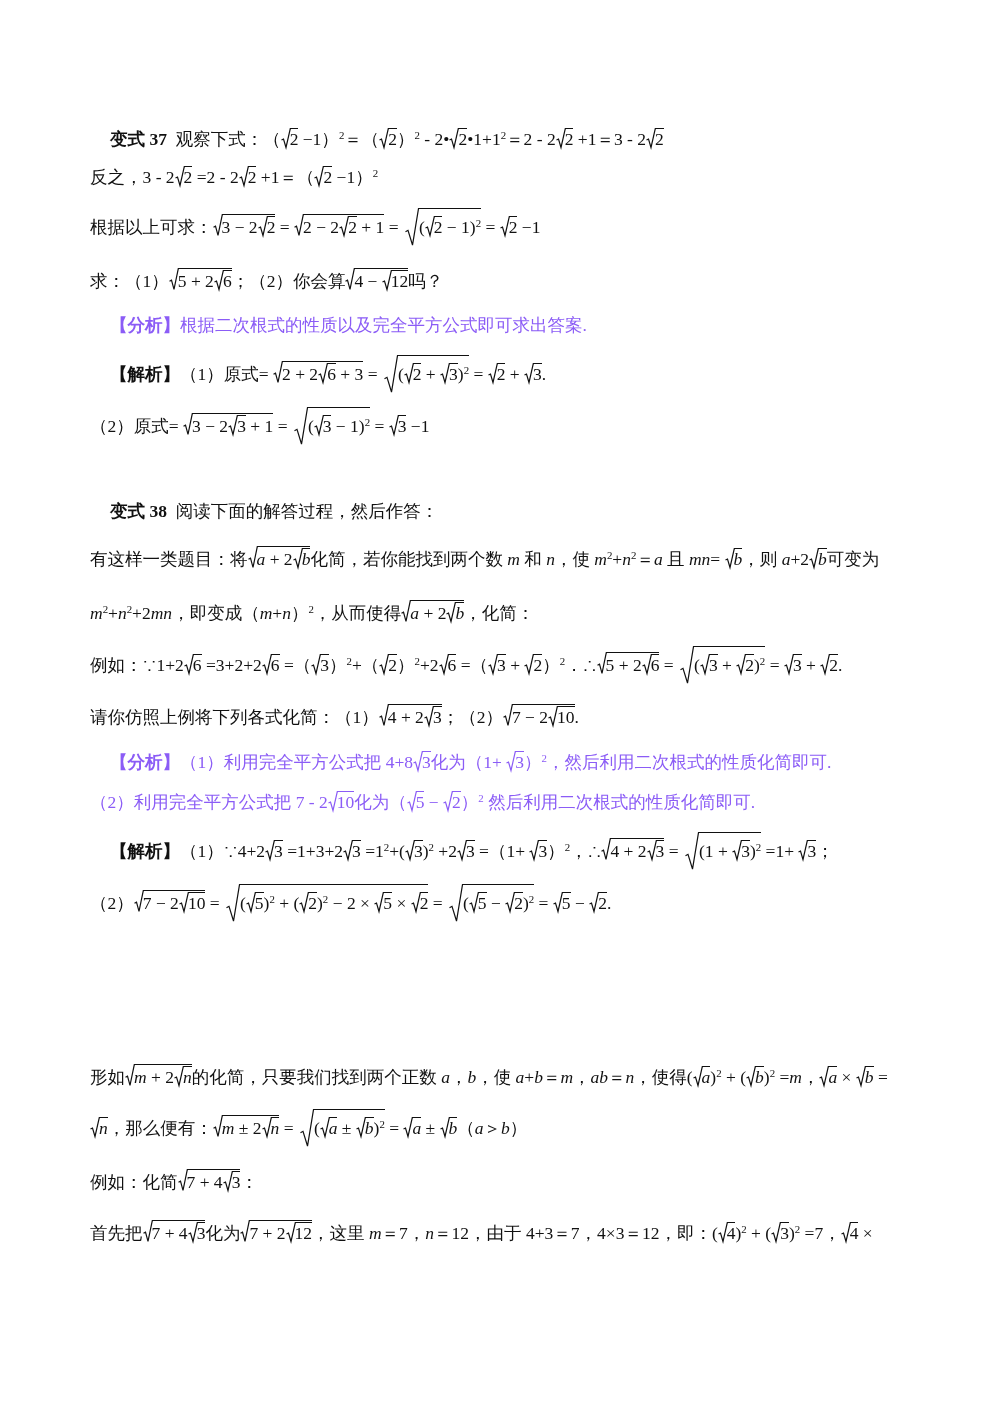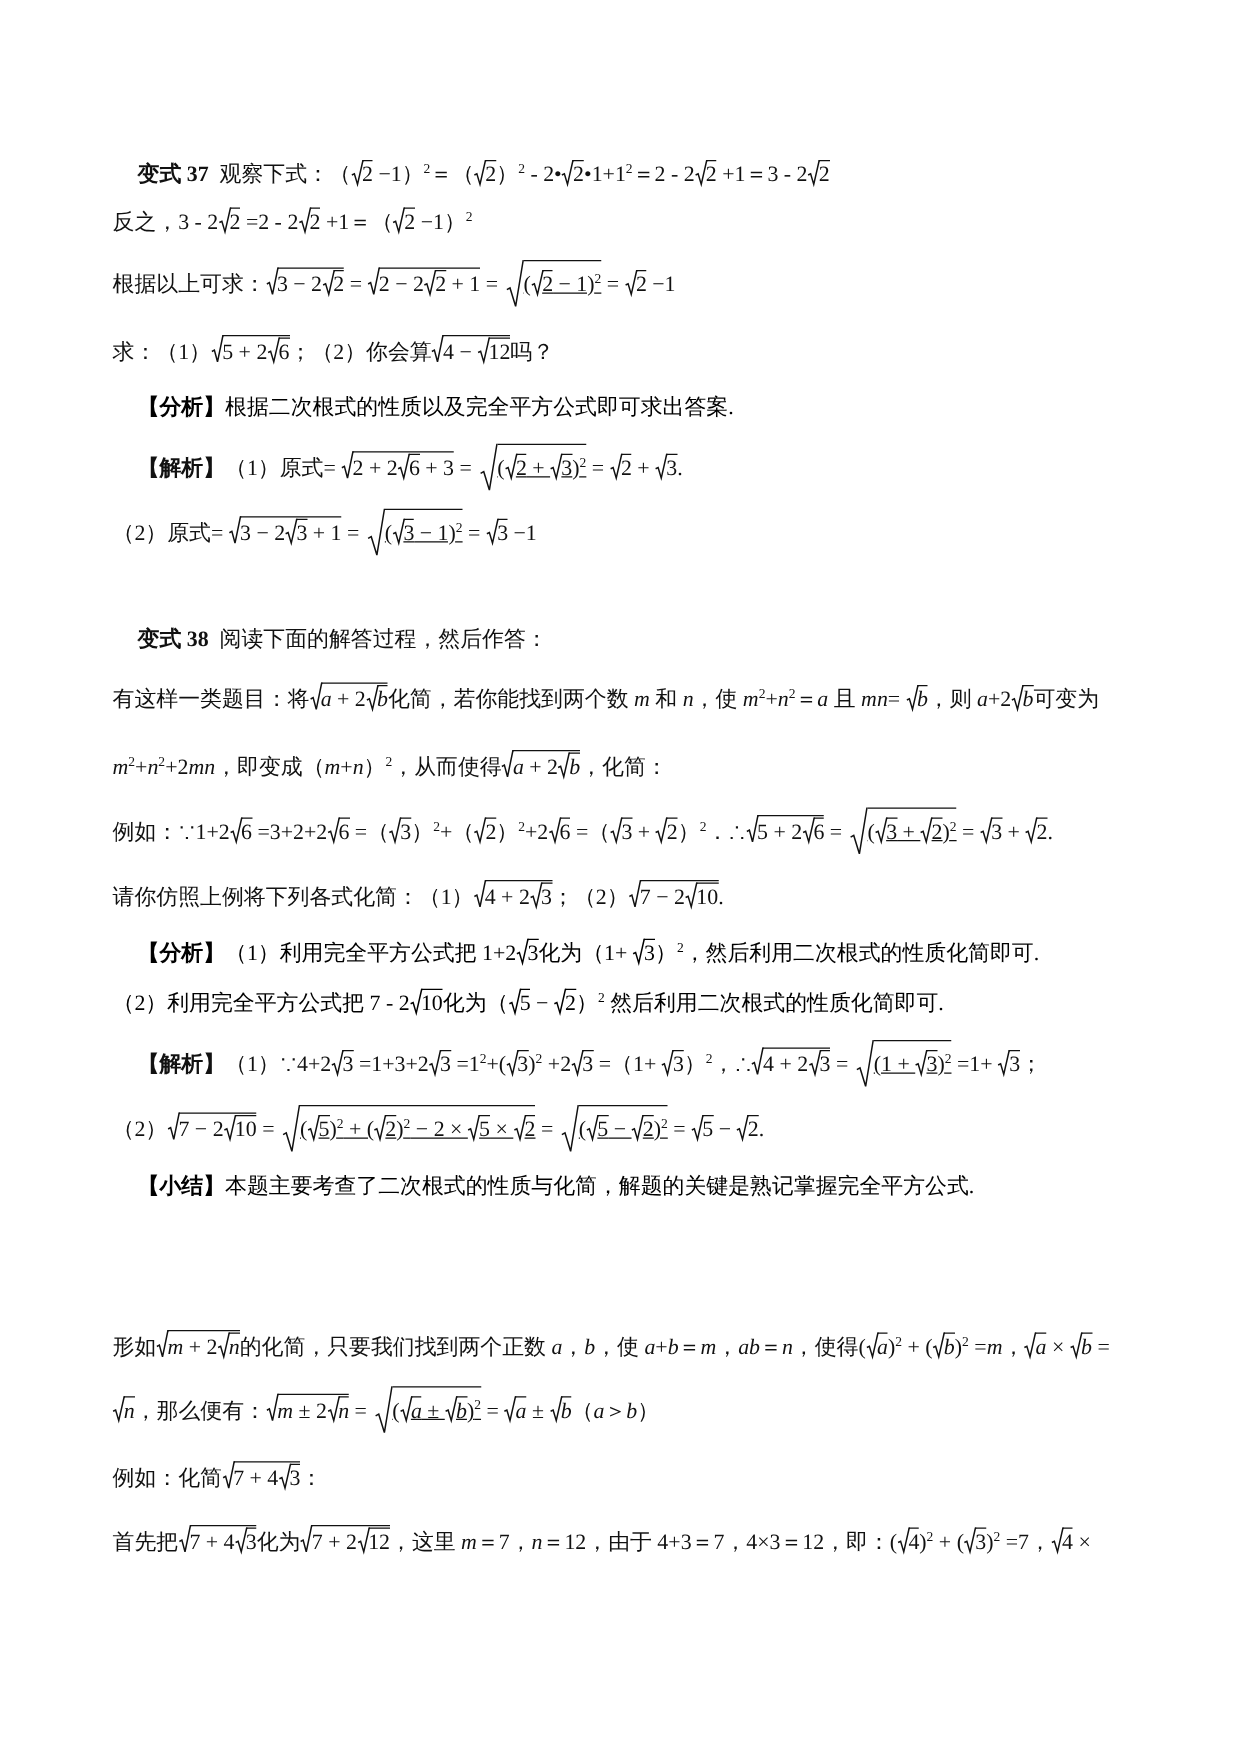--- a/index.html
+++ b/index.html
@@ -12,35 +12,35 @@
     font-family: "Liberation Serif", "DejaVu Serif", serif;
     color: #111111;
   }
   .line {
     position: absolute;
     left: 90px;
     white-space: nowrap;
     font-size: 17.5px;
     line-height: 24px;
   }
-  .line.red { color: #000000; text-align: right; }
+  .line.red { color: #8b5cf6; text-align: right; }
   .t { white-space: pre; }
   .bold { font-weight: bold; white-space: pre; margin-left: 20px; }
   .var { font-style: italic; }
   .sup { font-size: 0.62em; vertical-align: 0.6em; line-height: 0; }
 
   
   .sq { position: relative; padding-left: 9px; }
   .sq > .rad { position: absolute; left: 0; top: -1px; width: 10px; height: 20px; overflow: visible; }
   .sq > .body { border-top: 1.1px solid currentColor; }
   .sq.outer > .rad { top: -3px; height: 22px; }
   .sq.outer > .body { padding-top: 2px; margin-top: 39px; }
 
   
-  .bsq { position: relative; padding-left: 14px; margin-left: 2px; text-decoration: underline; }
+  .bsq { position: relative; padding-left: 14px; margin-left: 2px; }
   .bsq > .rad { position: absolute; left: 0; top: -9px; width: 14px; height: 38px; overflow: visible; }
   .bsq > .body { border-top: 1.1px solid currentColor; padding-top: 8px; }
 
   .rad path { fill: none; stroke: currentColor; stroke-width: 1.2; }
 </style>
 </head>
 <body>
 
 <div class="page">
 
@@ -160,21 +160,21 @@
         </svg><span class="body"><span class="t">2</span></span></span><span class="t">.</span></div>
   <div class="line" style="top:705px"><span class="t">请你仿照上例将下列各式化简：（1）</span><span class="sq outer"><svg class="rad" viewBox="0 0 10 20" preserveAspectRatio="none">
           <path d="M0.5 12 L2.5 11 L5 19.5 L9.3 0.6 H10" vector-effect="non-scaling-stroke"></path>
         </svg><span class="body"><span class="t">4 + 2</span><span class="sq"><svg class="rad" viewBox="0 0 10 20" preserveAspectRatio="none">
               <path d="M0.5 12 L2.5 11 L5 19.5 L9.3 0.6 H10" vector-effect="non-scaling-stroke"></path>
             </svg><span class="body"><span class="t">3</span></span></span></span></span><span class="t">；（2）</span><span class="sq outer"><svg class="rad" viewBox="0 0 10 20" preserveAspectRatio="none">
           <path d="M0.5 12 L2.5 11 L5 19.5 L9.3 0.6 H10" vector-effect="non-scaling-stroke"></path>
         </svg><span class="body"><span class="t">7 − 2</span><span class="sq"><svg class="rad" viewBox="0 0 10 20" preserveAspectRatio="none">
               <path d="M0.5 12 L2.5 11 L5 19.5 L9.3 0.6 H10" vector-effect="non-scaling-stroke"></path>
             </svg><span class="body"><span class="t">10</span></span></span></span></span><span class="t">.</span></div>
-  <div class="line red" style="top:750px"><span class="bold">【分析】</span><span class="t">（1）利用完全平方公式把 1+2</span><span class="sq"><svg class="rad" viewBox="0 0 10 20" preserveAspectRatio="none">
+  <div class="line red" style="top:750px"><span class="bold">【分析】</span><span class="t">（1）利用完全平方公式把 4+8</span><span class="sq"><svg class="rad" viewBox="0 0 10 20" preserveAspectRatio="none">
           <path d="M0.5 12 L2.5 11 L5 19.5 L9.3 0.6 H10" vector-effect="non-scaling-stroke"></path>
         </svg><span class="body"><span class="t">3</span></span></span><span class="t">化为（1+ </span><span class="sq"><svg class="rad" viewBox="0 0 10 20" preserveAspectRatio="none">
           <path d="M0.5 12 L2.5 11 L5 19.5 L9.3 0.6 H10" vector-effect="non-scaling-stroke"></path>
         </svg><span class="body"><span class="t">3</span></span></span><span class="t">）</span><span class="sup">2</span><span class="t">，然后利用二次根式的性质化简即可.</span></div>
   <div class="line red" style="top:790px"><span class="t">（2）利用完全平方公式把 7 - 2</span><span class="sq"><svg class="rad" viewBox="0 0 10 20" preserveAspectRatio="none">
           <path d="M0.5 12 L2.5 11 L5 19.5 L9.3 0.6 H10" vector-effect="non-scaling-stroke"></path>
         </svg><span class="body"><span class="t">10</span></span></span><span class="t">化为（</span><span class="sq"><svg class="rad" viewBox="0 0 10 20" preserveAspectRatio="none">
           <path d="M0.5 12 L2.5 11 L5 19.5 L9.3 0.6 H10" vector-effect="non-scaling-stroke"></path>
         </svg><span class="body"><span class="t">5</span></span></span><span class="t"> − </span><span class="sq"><svg class="rad" viewBox="0 0 10 20" preserveAspectRatio="none">
           <path d="M0.5 12 L2.5 11 L5 19.5 L9.3 0.6 H10" vector-effect="non-scaling-stroke"></path>
@@ -218,21 +218,20 @@
           <path d="M0.5 25 L3 23.5 L7.5 39 L13.5 0.6 H14" vector-effect="non-scaling-stroke"></path>
         </svg><span class="body"><span class="t">(</span><span class="sq"><svg class="rad" viewBox="0 0 10 20" preserveAspectRatio="none">
               <path d="M0.5 12 L2.5 11 L5 19.5 L9.3 0.6 H10" vector-effect="non-scaling-stroke"></path>
             </svg><span class="body"><span class="t">5</span></span></span><span class="t"> − </span><span class="sq"><svg class="rad" viewBox="0 0 10 20" preserveAspectRatio="none">
               <path d="M0.5 12 L2.5 11 L5 19.5 L9.3 0.6 H10" vector-effect="non-scaling-stroke"></path>
             </svg><span class="body"><span class="t">2</span></span></span><span class="t">)</span><span class="sup">2</span></span></span><span class="t"> = </span><span class="sq"><svg class="rad" viewBox="0 0 10 20" preserveAspectRatio="none">
           <path d="M0.5 12 L2.5 11 L5 19.5 L9.3 0.6 H10" vector-effect="non-scaling-stroke"></path>
         </svg><span class="body"><span class="t">5</span></span></span><span class="t"> − </span><span class="sq"><svg class="rad" viewBox="0 0 10 20" preserveAspectRatio="none">
           <path d="M0.5 12 L2.5 11 L5 19.5 L9.3 0.6 H10" vector-effect="non-scaling-stroke"></path>
         </svg><span class="body"><span class="t">2</span></span></span><span class="t">.</span></div>
-  <div class="line red" style="top:936px"><span class="bold">【小结】</span><span class="t">本题主要考查了二次根式的性质与化简，解题的关键是熟记掌握完全平方公式.</span></div>
 
   <div class="line" style="top:1065px"><span class="t">形如</span><span class="sq outer"><svg class="rad" viewBox="0 0 10 20" preserveAspectRatio="none">
           <path d="M0.5 12 L2.5 11 L5 19.5 L9.3 0.6 H10" vector-effect="non-scaling-stroke"></path>
         </svg><span class="body"><span class="var">m</span><span class="t"> + 2</span><span class="sq"><svg class="rad" viewBox="0 0 10 20" preserveAspectRatio="none">
               <path d="M0.5 12 L2.5 11 L5 19.5 L9.3 0.6 H10" vector-effect="non-scaling-stroke"></path>
             </svg><span class="body"><span class="var">n</span></span></span></span></span><span class="t">的化简，只要我们找到两个正数 </span><span class="var">a</span><span class="t">，</span><span class="var">b</span><span class="t">，使 </span><span class="var">a</span><span class="t">+</span><span class="var">b</span><span class="t">＝</span><span class="var">m</span><span class="t">，</span><span class="var">ab</span><span class="t">＝</span><span class="var">n</span><span class="t">，使得(</span><span class="sq"><svg class="rad" viewBox="0 0 10 20" preserveAspectRatio="none">
           <path d="M0.5 12 L2.5 11 L5 19.5 L9.3 0.6 H10" vector-effect="non-scaling-stroke"></path>
         </svg><span class="body"><span class="var">a</span></span></span><span class="t">)</span><span class="sup">2</span><span class="t"> + (</span><span class="sq"><svg class="rad" viewBox="0 0 10 20" preserveAspectRatio="none">
           <path d="M0.5 12 L2.5 11 L5 19.5 L9.3 0.6 H10" vector-effect="non-scaling-stroke"></path>
         </svg><span class="body"><span class="var">b</span></span></span><span class="t">)</span><span class="sup">2</span><span class="t"> =</span><span class="var">m</span><span class="t">，</span><span class="sq"><svg class="rad" viewBox="0 0 10 20" preserveAspectRatio="none">

